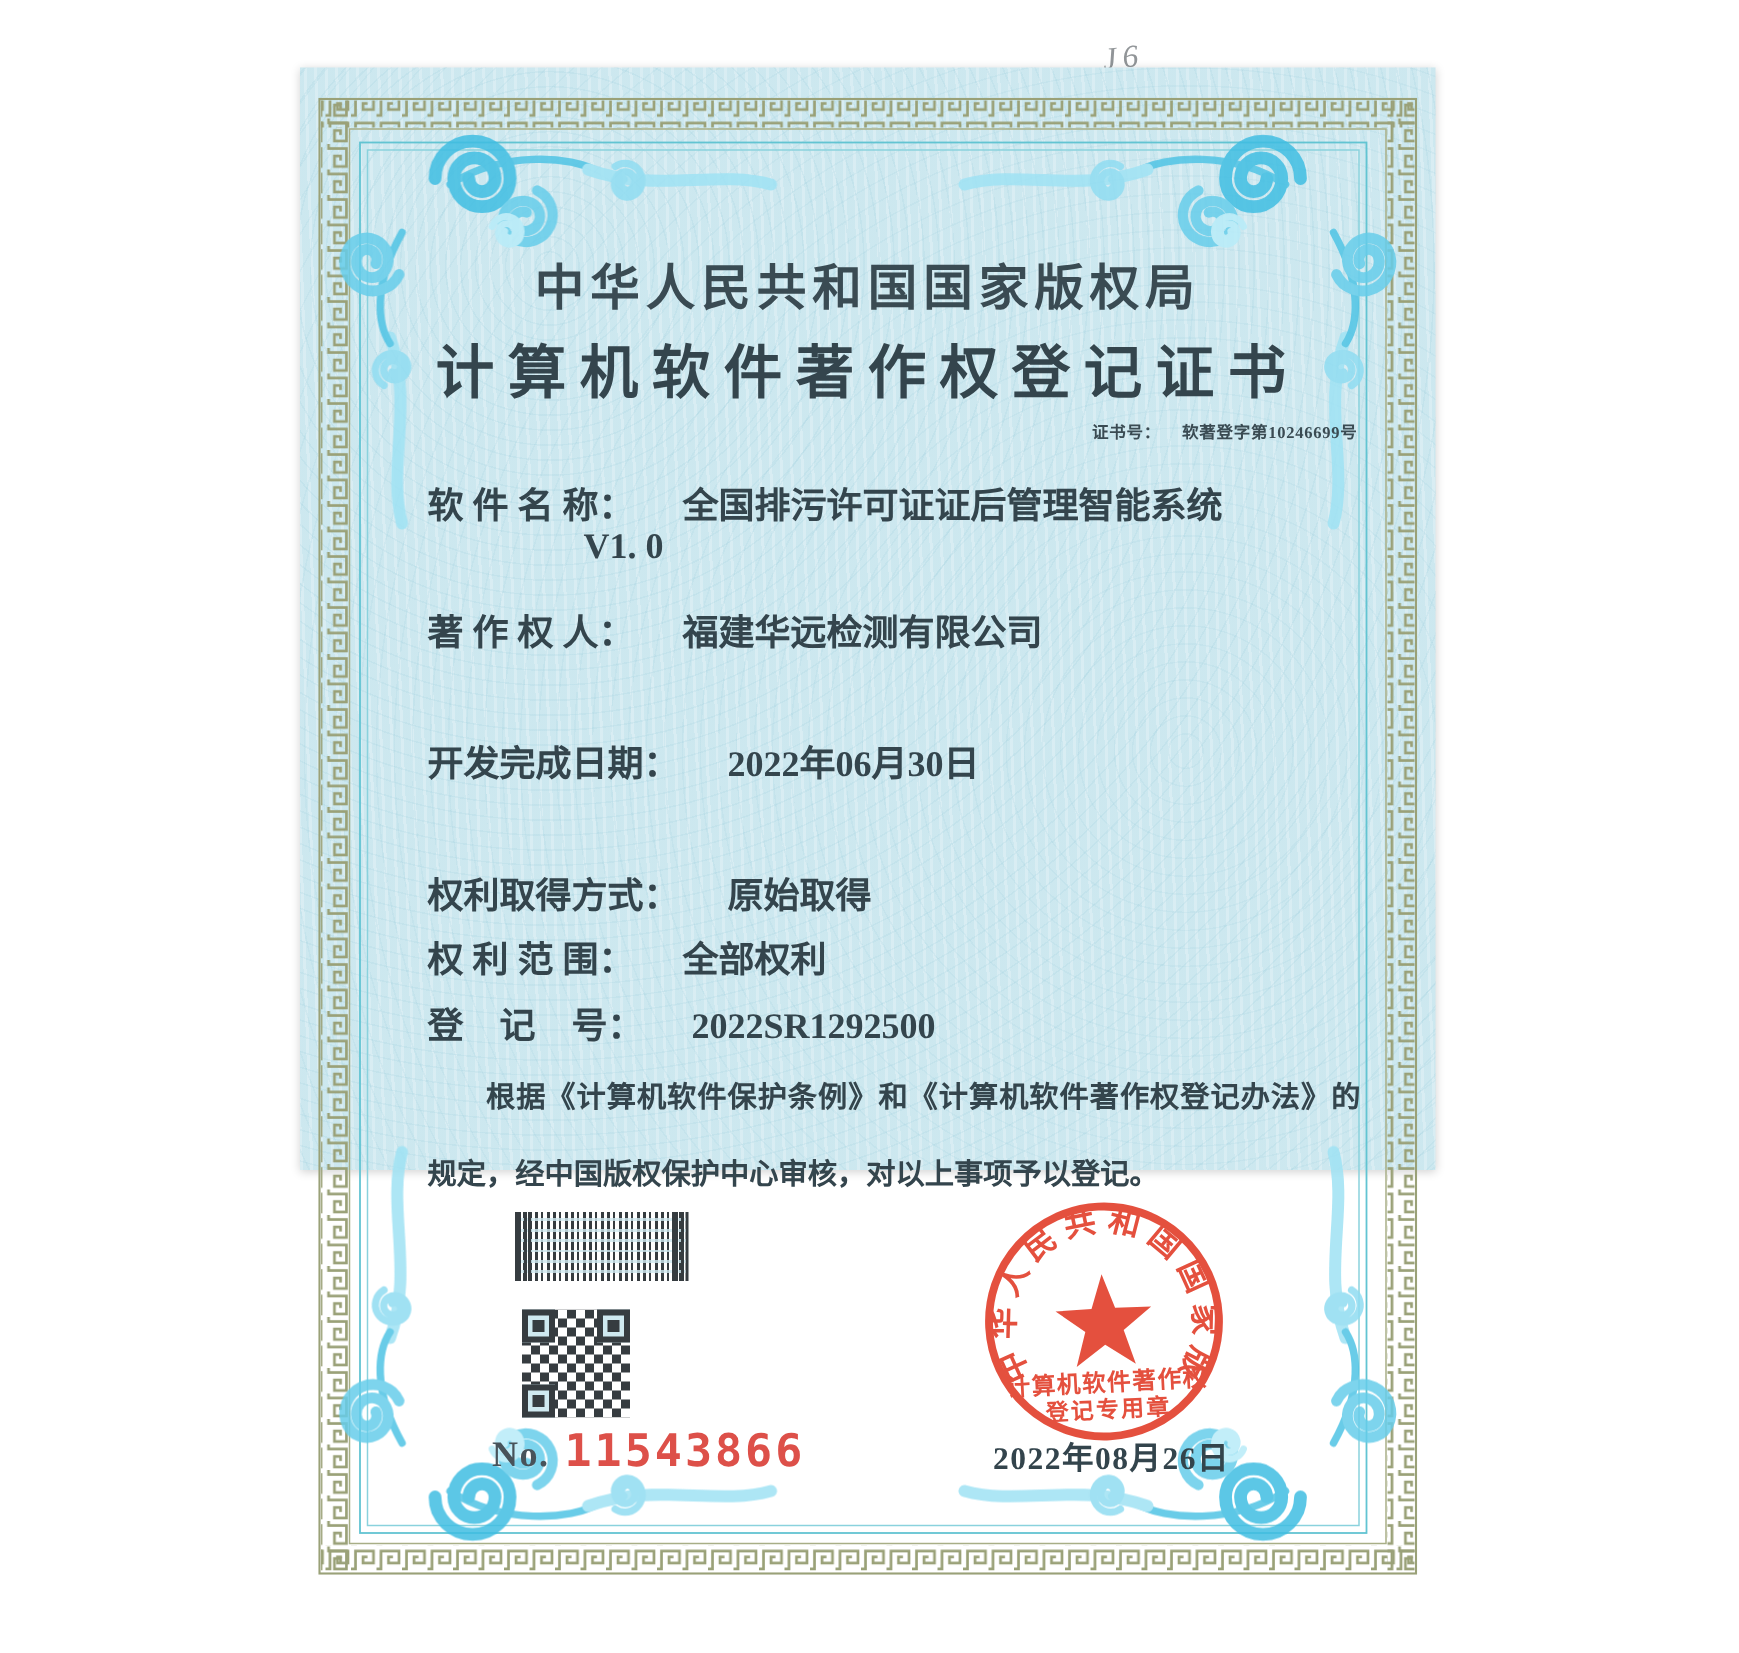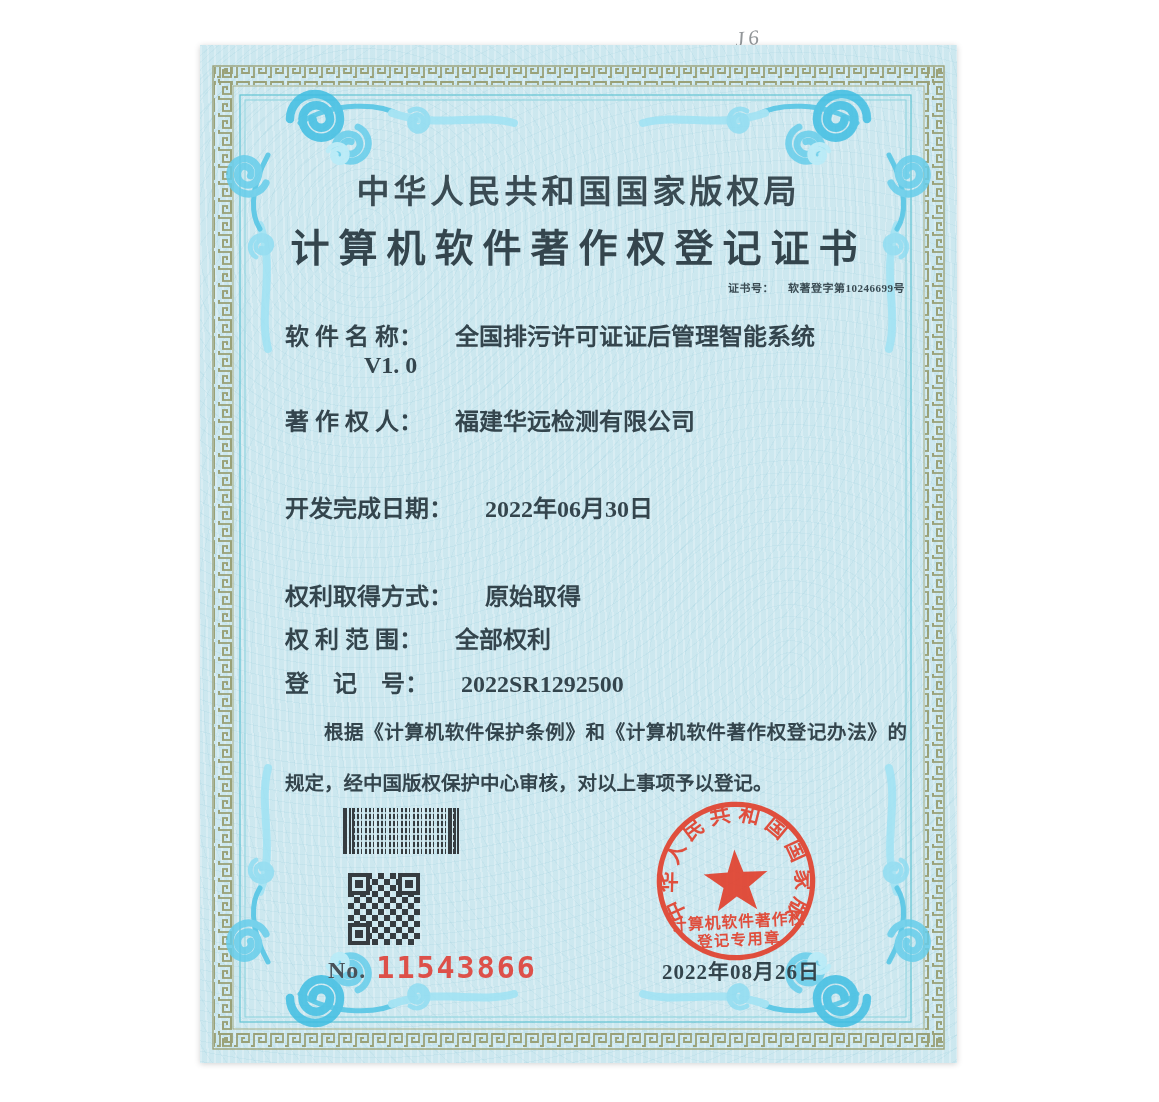--- a/index.html
+++ b/index.html
@@ -5,21 +5,21 @@
   html,body{margin:0;padding:0;}
   body{
     width:1159px;height:1102px;position:relative;overflow:hidden;
     background:#ffffff;
     font-family:"Liberation Serif","DejaVu Serif",serif;
   }
   .stage{position:absolute;left:0;top:0;width:1159px;height:1102px;}
 
   
   .paper{
-    position:absolute;left:200px;top:45px;width:757px;height:1018px;
+    position:absolute;left:200px;top:45px;width:757px;height:735px;
     background-color:#cfe9f0;
     background-image:
       repeating-radial-gradient(circle at 22% 18%, rgba(255,255,255,0) 0 9px, rgba(138,196,213,.14) 9px 10px),
       repeating-radial-gradient(circle at 78% 62%, rgba(255,255,255,0) 0 11px, rgba(138,196,213,.12) 11px 12px),
       repeating-linear-gradient(88deg, rgba(255,255,255,.20) 0 2px, rgba(189,224,234,.14) 2px 7px);
     box-shadow:0 1px 6px rgba(0,0,0,.18);
   }
   .frame-svg{position:absolute;left:0;top:0;z-index:1;}
   .content{position:absolute;left:0;top:0;width:757px;height:1018px;z-index:2;}
 
@@ -34,21 +34,21 @@
   }
   .certno-line{
     position:absolute;right:52px;top:234px;
     font-size:11px;font-weight:700;color:#3a4b53;letter-spacing:.5px;
   }
   .certno-line .lbl{margin-right:14px;}
 
   .field{position:absolute;left:85px;font-size:24px;color:#34454d;white-space:nowrap;}
   .field .flabel{display:inline-block;min-width:132px;font-weight:700;}
   .field .fvalue{display:inline-block;margin-left:26px;font-weight:700;}
-  .field .fvalue2{display:block;margin-left:79px;font-weight:700;}
+  .field .fvalue2{display:block;margin-left:104px;font-weight:700;}
   .f0{top:272px;}
   .f1{top:357px;}
   .f2{top:444px;}
   .f3{top:488px;}
   .f4{top:532px;}
   .f5{top:575px;}
   .f6{top:619px;}
 
   .statement{
     position:absolute;left:85px;top:662px;width:622px;

